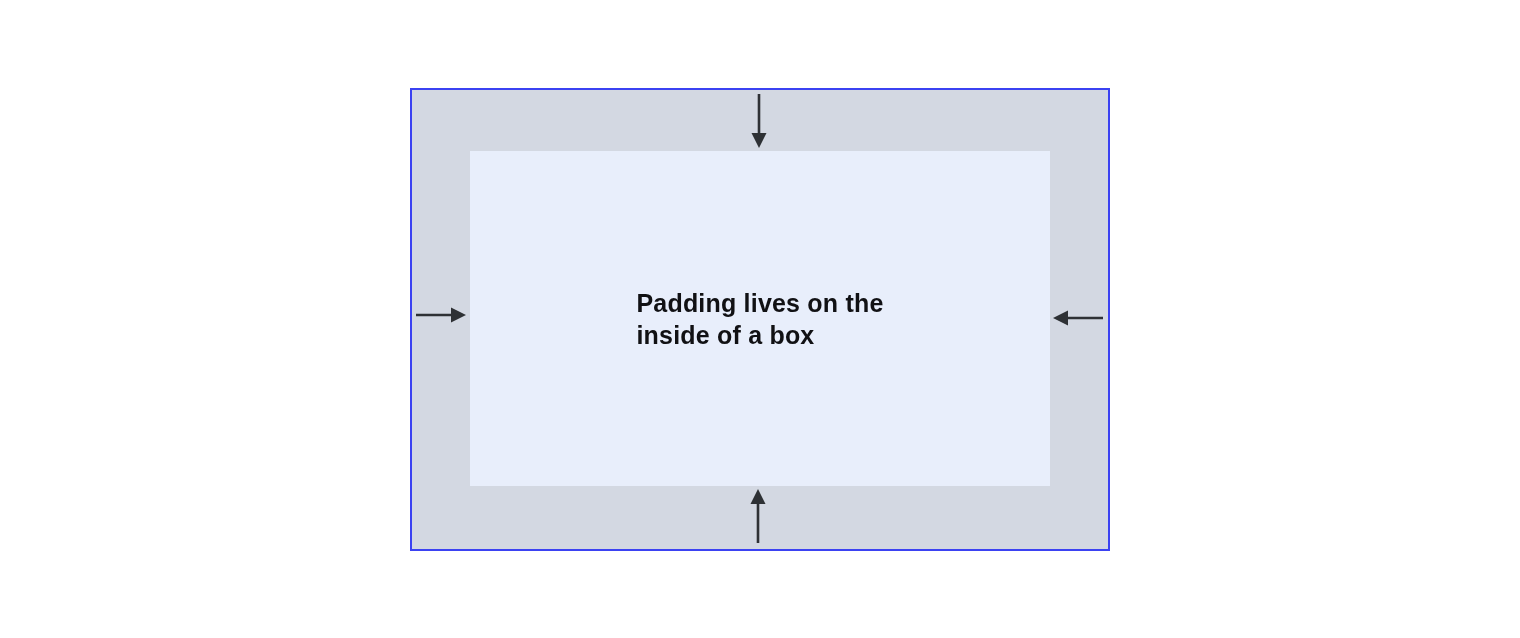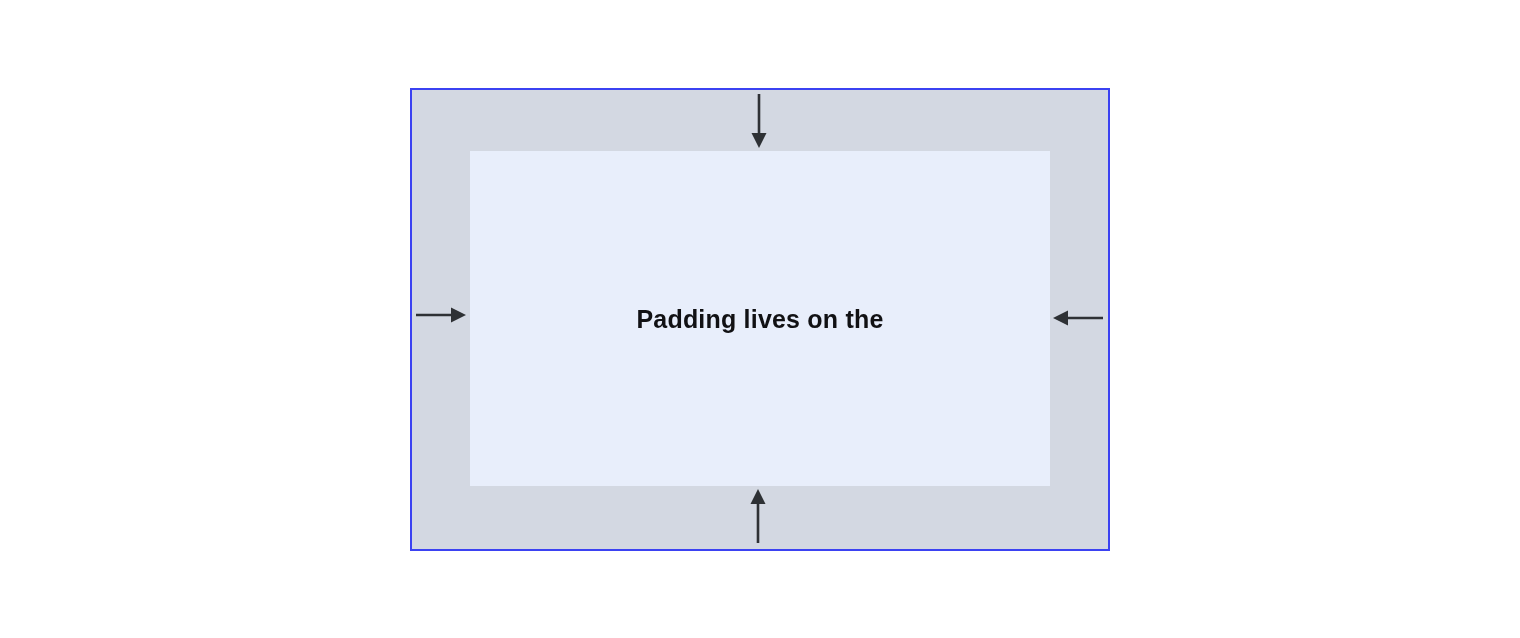--- a/index.html
+++ b/index.html
@@ -93,17 +93,18 @@
     <div class="arrow arrow-right">
       <svg width="50" height="18" viewBox="0 0 50 18" xmlns="http://www.w3.org/2000/svg">
         <line x1="50" y1="9" x2="13" y2="9" stroke="currentColor" stroke-width="2.6"></line>
         <polygon points="15,1.5 15,16.5 0,9" fill="currentColor"></polygon>
       </svg>
     </div>
 
     <div class="inner-box">
       <div class="label">
         <span>Padding lives on the</span><br>
+        <span>inside of a box</span>
       </div>
     </div>
 
   </div>
 </div>
 
 </body></html>

